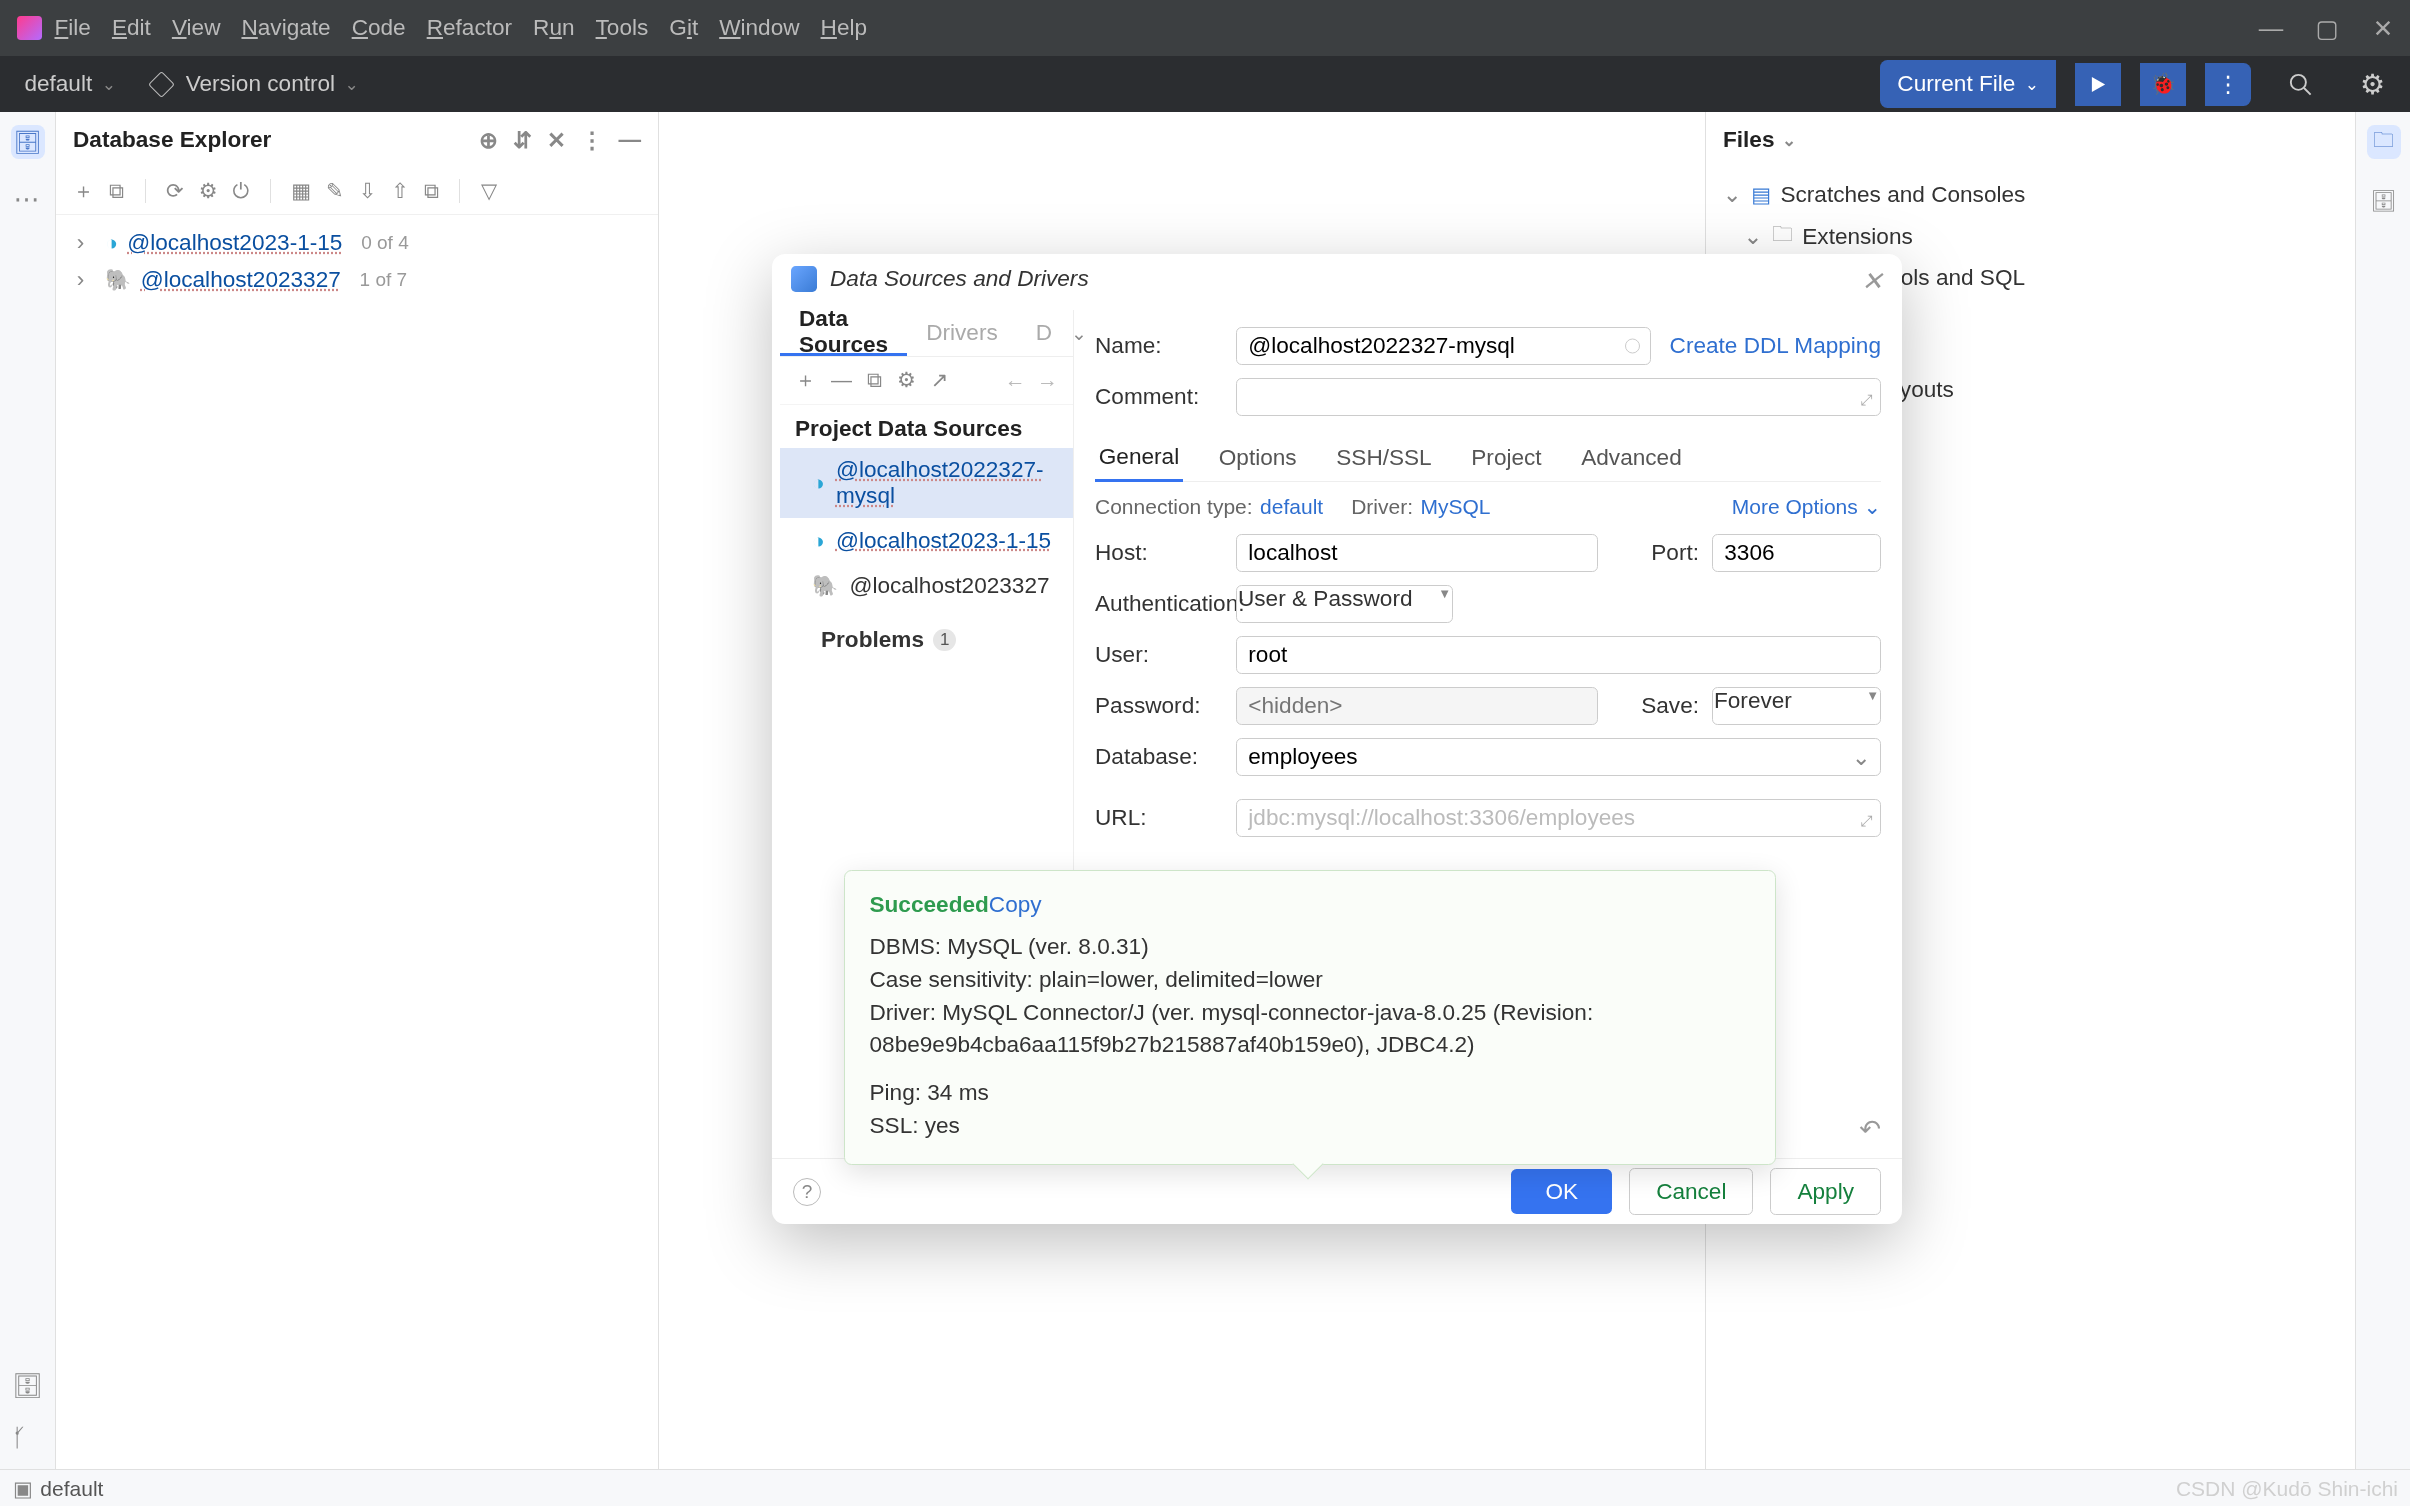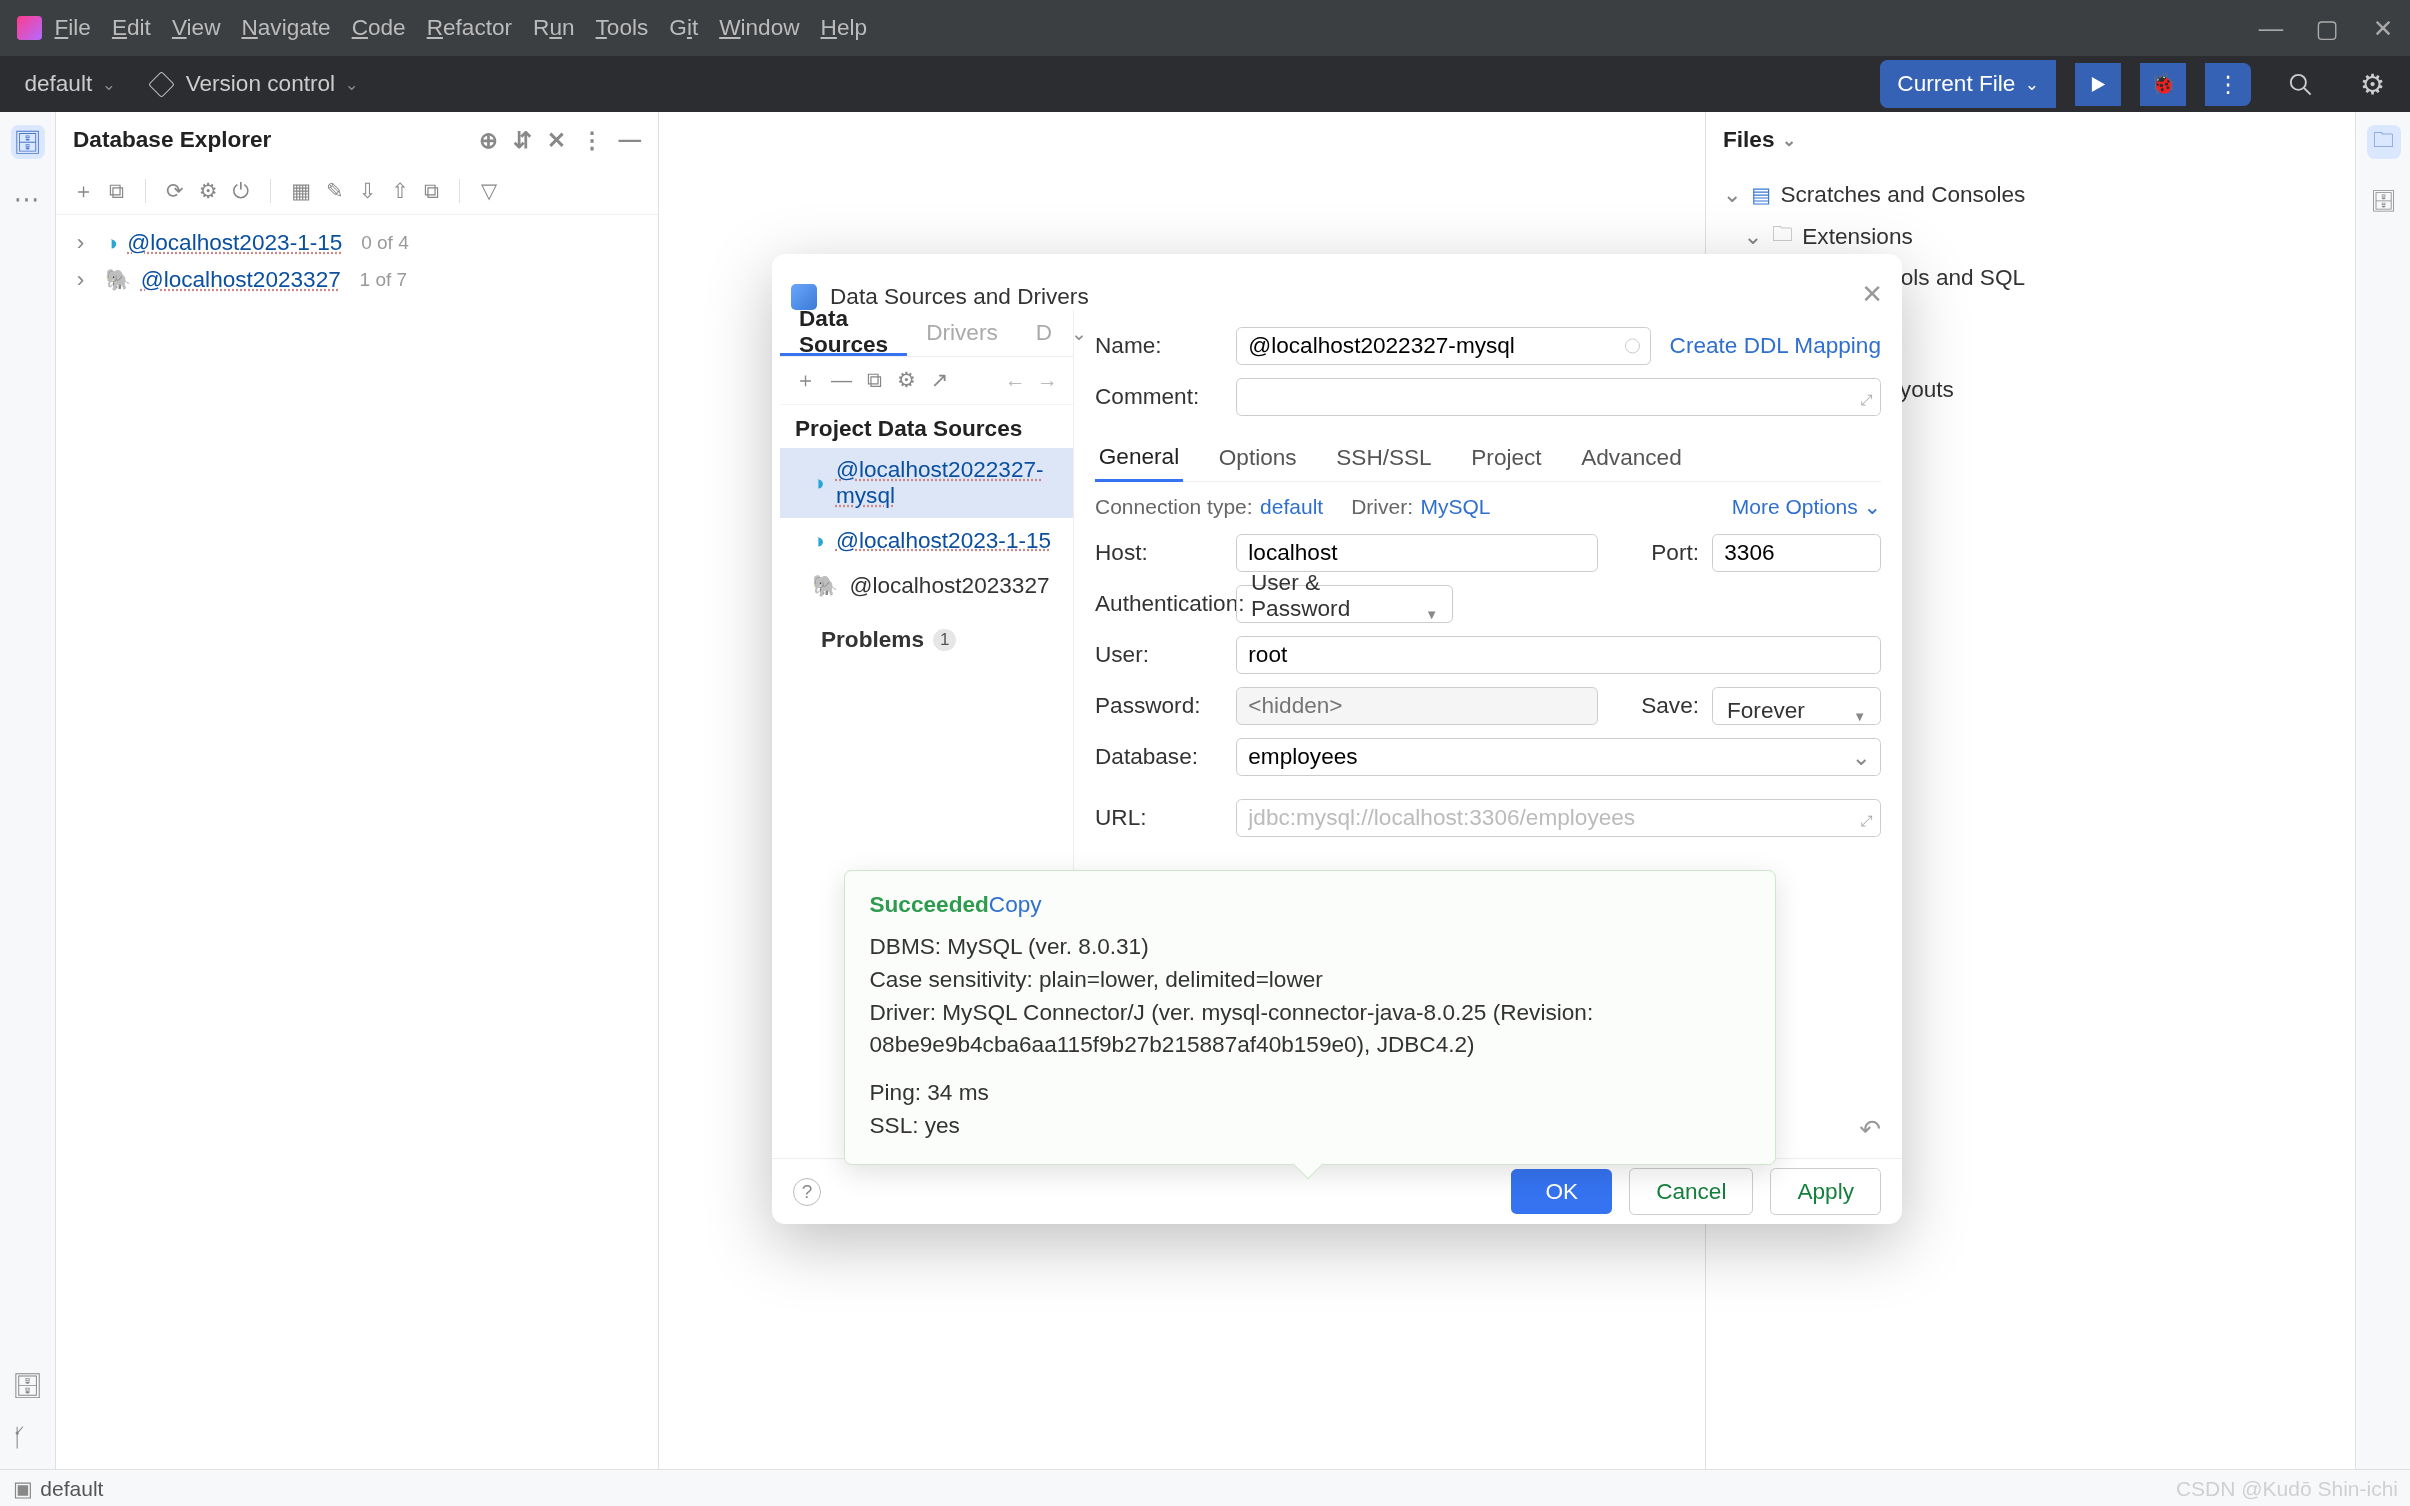--- a/index.html
+++ b/index.html
@@ -69,21 +69,21 @@
 
 
 .statusbar { height:38px; background:#f7f8fa; border-top:0.9px solid #e0e0e0; display:flex; align-items:center; font-size:21px; color:#555; padding:0 13px; }
 .statusbar .sic { color:#888; margin-right:7.5px; }
 .statusbar .spacer { flex:1; }
 .statusbar .wm { color:#d0d0d0; font-size:21px; }
 
 
 .dialog-wrap { position:absolute; inset:0; pointer-events:none; }
 .dialog { position:absolute; left:772px; top:254px; width:1130px; height:970px; background:#fff; border-radius:13px; box-shadow:0 19px 66px rgba(0,0,0,.25); pointer-events:auto; display:flex; flex-direction:column; overflow:hidden; font-size:22.6px; color:#333; }
-.dialog .dtitle { height:56px; display:flex; align-items:flex-end; padding:0 19px; }
+.dialog .dtitle { height:56px; display:flex; align-items:flex-start; padding:12px 19px;font-style:italic; }
 .dialog .dtitle .dico { width:26px; height:26px; margin-right:13px; background:linear-gradient(135deg,#6aa6ff,#3a7bd5); border-radius:4.7px; }
 .dialog .dtitle .spacer { flex:1; }
 .dialog .dtitle .close { color:#999; font-size:26px; }
 .dialog .dbody { flex:1; display:flex; min-height:0; }
 
 .dialog .dside { width:294px; border-right:0.9px solid #eee; display:flex; flex-direction:column;margin-left:8px; }
 .dialog .dtabs { display:flex; align-items:center; border-bottom:0.9px solid #eee; height:47px; }
 .dialog .dtabs .tab { padding:0 19px; height:100%; display:flex; align-items:center; color:#555; font-size:22.6px; font-weight:600; }
 .dialog .dtabs .tab.active { color:#222; border-bottom:3.8px solid #3573f0; }
 .dialog .dtabs .tab.dim { color:#aaa; font-weight:400; }
@@ -118,21 +118,21 @@
 .dialog .subline .k { margin-right:7.5px; }
 .dialog .subline .v { color:#2f6fd0; margin-right:28px; }
 .dialog .subline .spacer { flex:1; }
 .dialog .subline .more { color:#2f6fd0; display:flex; align-items:center; gap:5.6px; }
 
 .dialog .grid2 { display:flex; gap:26px; margin-bottom:13px; align-items:center; }
 .dialog .grid2 .col { display:flex; align-items:center; }
 .dialog .grid2 .col.grow { flex:1; }
 .dialog .grid2 .flabel2 { width:141px; }
 .dialog .grid2 .flabel-sm { width:75px; text-align:right; margin-right:13px; }
-.dialog .fsel { flex:1; height:38px; border:0.9px solid #ccc; border-radius:5.6px; padding:0 14px; display:flex; align-items:flex-end; justify-content:space-between; }
+.dialog .fsel { flex:1; height:38px; border:0.9px solid #ccc; border-radius:5.6px; padding:0 1px; display:flex; align-items:flex-start; justify-content:space-between; }
 .dialog .fsel .tri { color:#888; font-size:13px; }
 .dialog .finput.ro { background:#f5f5f5; color:#999; }
 .dialog .finput.drop { padding-right:28px; }
 .dialog .finput.drop::after { content:'⌄'; position:absolute; right:9.4px; color:#888; }
 
 .dialog .url-row { margin-top:9.4px; }
 
 .dialog .tc-row { display:flex; align-items:center; gap:13px; margin-top:auto; padding:11.3px 0 13px; }
 .dialog .tc-row .tc { color:#2f6fd0; }
 .dialog .tc-row .ok { color:#2e9b4f; }

